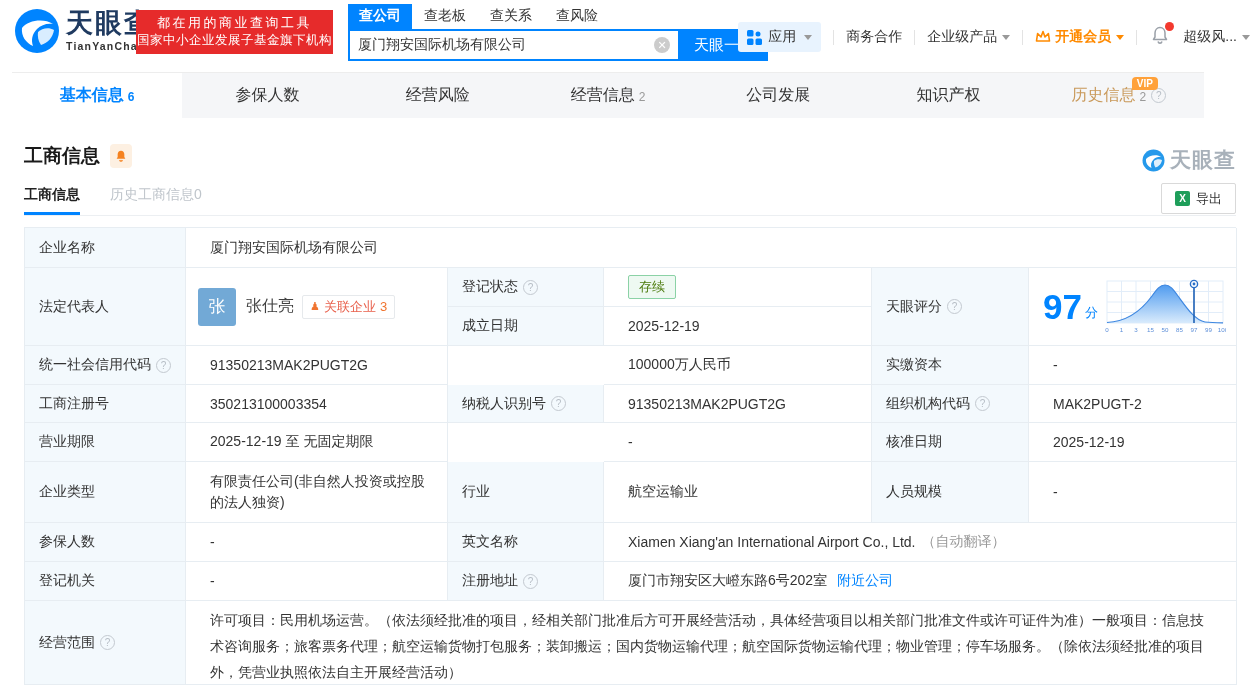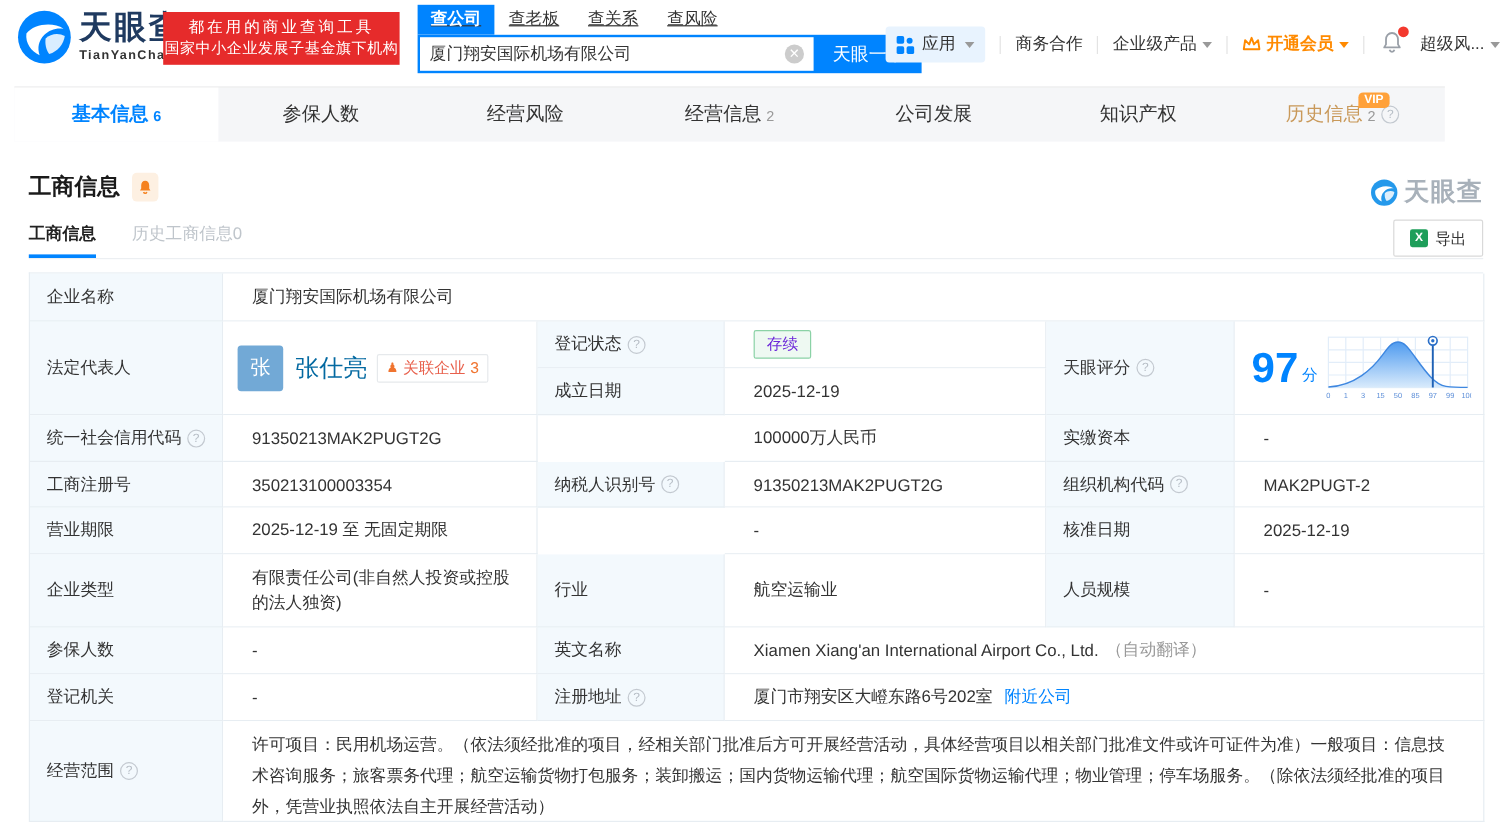--- a/index.html
+++ b/index.html
@@ -10,21 +10,21 @@
   .header { position:absolute; top:0; left:0; width:1260px; height:66px; background:#fff; }
   .logo { position:absolute; left:14px; top:8px; display:flex; align-items:center; cursor:pointer; }
   .logo-txt { margin-left:6px; }
   .logo-brand { font-size:27px; font-weight:bold; color:#1f3a60; letter-spacing:2px; line-height:1; }
   .logo-domain { font-size:10.5px; font-weight:bold; color:#333; letter-spacing:1.2px; margin-top:3px; }
   .promo { position:absolute; left:136px; top:10px; width:197px; height:44px; background:#e62b2b; color:#fff; text-align:center; padding-top:4px; cursor:default; }
   .promo-l1 { font-size:13px; letter-spacing:2.5px; line-height:18px; }
   .promo-l2 { font-size:12.5px; letter-spacing:0.5px; line-height:17px; }
 
   .search { position:absolute; left:348px; top:4px; }
-  .search-tabs { display:flex; align-items:flex-end;text-decoration:underline; }
+  .search-tabs { display:flex; align-items:flex-end; }
   .search-tab { font-size:14px; color:#333; padding:3px 12px 4px; cursor:pointer; }
   .search-tab.active { background:#0084ff; color:#fff; font-weight:bold; padding:3px 11px 4px; }
   .search-row { display:flex; height:32px; }
   .search-input-wrap { width:332px; border:2px solid #0084ff; background:#fff; display:flex; align-items:center; }
   .search-input-wrap input { flex:1; border:none; outline:none; font-size:14px; padding:0 8px; color:#333; font-family:inherit; }
   .clear-icon { width:16px; height:16px; border-radius:50%; background:#ccc; color:#fff; font-size:11px; line-height:16px; text-align:center; margin-right:8px; cursor:pointer; flex:none; }
   .search-btn { width:88px; background:#0084ff; color:#fff; font-size:15px; border:none; cursor:pointer; font-family:inherit; }
 
   .top-nav { position:absolute; right:10px; top:22px; display:flex; align-items:center; font-size:14px; }
   .apps-chip { display:flex; align-items:center; background:#e8f3fe; border-radius:3px; padding:6px 9px; cursor:pointer; }
@@ -68,25 +68,25 @@
          grid-template-columns:161px 262px 156px 268px 157px 208px;
          grid-template-rows:40px 39px 39px 39px 38px 39px 61px 39px 39px 84px;
          border-top:1px solid #e7edf2; border-left:1px solid #e7edf2; font-size:14px; }
   .cell { border-right:1px solid #e7edf2; border-bottom:1px solid #e7edf2; display:flex; align-items:center; padding:0 10px 0 24px; background:#fff; color:#333; overflow:hidden; }
   .cell.lab { background:#f3f9fd; padding-left:14px; }
   .cell.wrap { align-items:center; line-height:21px; padding-top:6px; padding-bottom:6px; }
   .scope-val { line-height:26px; padding:6px 20px 6px 24px; align-items:flex-start; }
   .dim { color:#999; margin-left:6px; }
   .blue-link { color:#0084ff; cursor:pointer; text-decoration:none; }
 
-  .status-badge { display:inline-block; border:1px solid #8bd2a6; background:#eef9f2; color:#6d28d9; font-size:13px; padding:2px 10px; border-radius:2px; line-height:18px; }
+  .status-badge { display:inline-block; border:1px solid #8bd2a6; background:#eef9f2; color:#4d7c0f; font-size:13px; padding:2px 10px; border-radius:2px; line-height:18px; }
 
   .avatar { width:38px; height:38px; border-radius:3px; background:#72a9d6; color:#fff; font-size:17px; display:flex; align-items:center; justify-content:center; flex:none; cursor:pointer; }
   .legal-cell { padding-left:12px; }
-  .legal-name { color:#0369a1; font-size:20px; margin:0 8px 0 10px; cursor:pointer; white-space:nowrap; }
+  .legal-name { color:#404040; font-size:16px; margin:0 8px 0 10px; cursor:pointer; white-space:nowrap; }
   .rel-badge { display:flex; align-items:center; border:1px solid #e6e9ec; border-radius:2px; padding:2px 7px; cursor:pointer; white-space:nowrap; }
   .rel-ico { color:#f0742f; font-size:11px; margin-right:4px; }
   .rel-txt { color:#e8604c; font-size:13px; }
   .rel-cnt { color:#f0742f; font-size:13px; margin-left:4px; }
 
   .score-cell { padding:0 8px 0 14px; display:flex; align-items:center; }
   .score-num { font-size:35px; font-weight:bold; color:#0084ff; line-height:1; }
   .score-unit { font-size:13px; color:#0084ff; margin:12px 6px 0 3px; }
 </style>
 </head>

